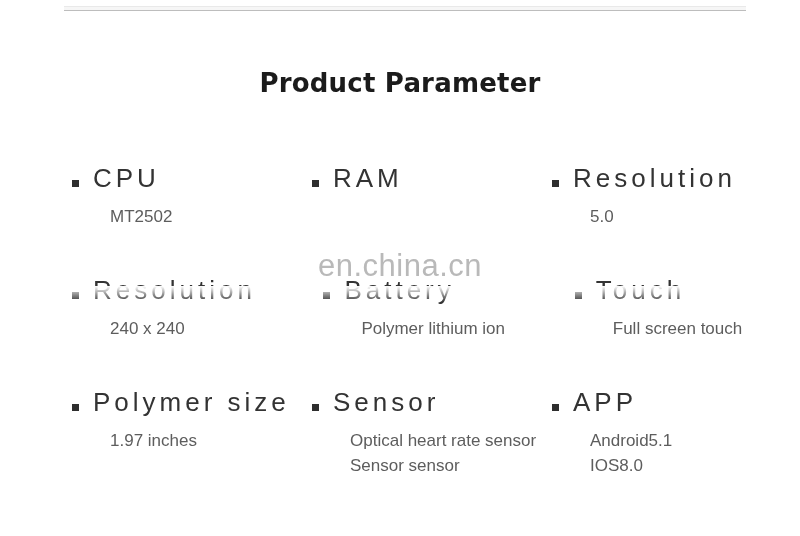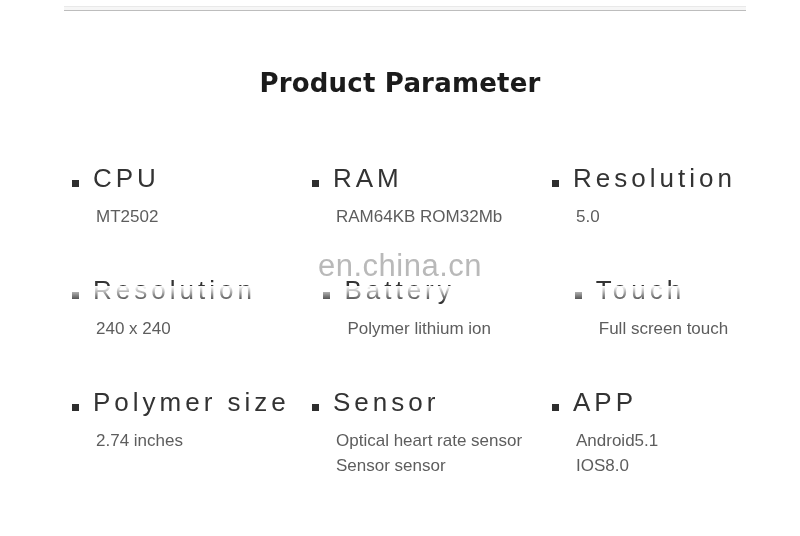--- a/index.html
+++ b/index.html
@@ -82,21 +82,21 @@
   }
   .spec-label {
     font-size: 26px;
     font-weight: 300;
     color: #333333;
     letter-spacing: 4px;
     white-space: nowrap;
     font-family: "Liberation Sans", sans-serif;
   }
   .spec-values {
-    margin-left: 24px;
+    margin-left: 38px;
     margin-top: 8px;
   }
   .spec-value {
     font-size: 17px;
     color: #5d5d5d;
     line-height: 25px;
     white-space: nowrap;
     font-family: "Liberation Sans", sans-serif;
   }
 
@@ -155,23 +155,20 @@
         </div>
         <div class="spec-values">
           <div class="spec-value">MT2502</div>
         </div>
       </div>
       <div class="cell col-2">
         <div class="spec-head">
           <span class="bullet"></span>
           <span class="spec-label">RAM</span>
         </div>
-        <div class="spec-values">
-          <div class="spec-value">RAM64KB ROM32Mb</div>
-        </div>
       </div>
       <div class="cell col-3">
         <div class="spec-head">
           <span class="bullet"></span>
           <span class="spec-label">Resolution</span>
         </div>
         <div class="spec-values">
           <div class="spec-value">5.0</div>
         </div>
       </div>
@@ -207,21 +204,21 @@
       </div>
     </div>
 
     <div class="row row-3">
       <div class="cell col-1">
         <div class="spec-head">
           <span class="bullet"></span>
           <span class="spec-label">Polymer size</span>
         </div>
         <div class="spec-values">
-          <div class="spec-value">2.74 inches</div>
+          <div class="spec-value">1.97 inches</div>
         </div>
       </div>
       <div class="cell col-2">
         <div class="spec-head">
           <span class="bullet"></span>
           <span class="spec-label">Sensor</span>
         </div>
         <div class="spec-values">
           <div class="spec-value">Optical heart rate sensor</div>
           <div class="spec-value">Sensor sensor</div>

